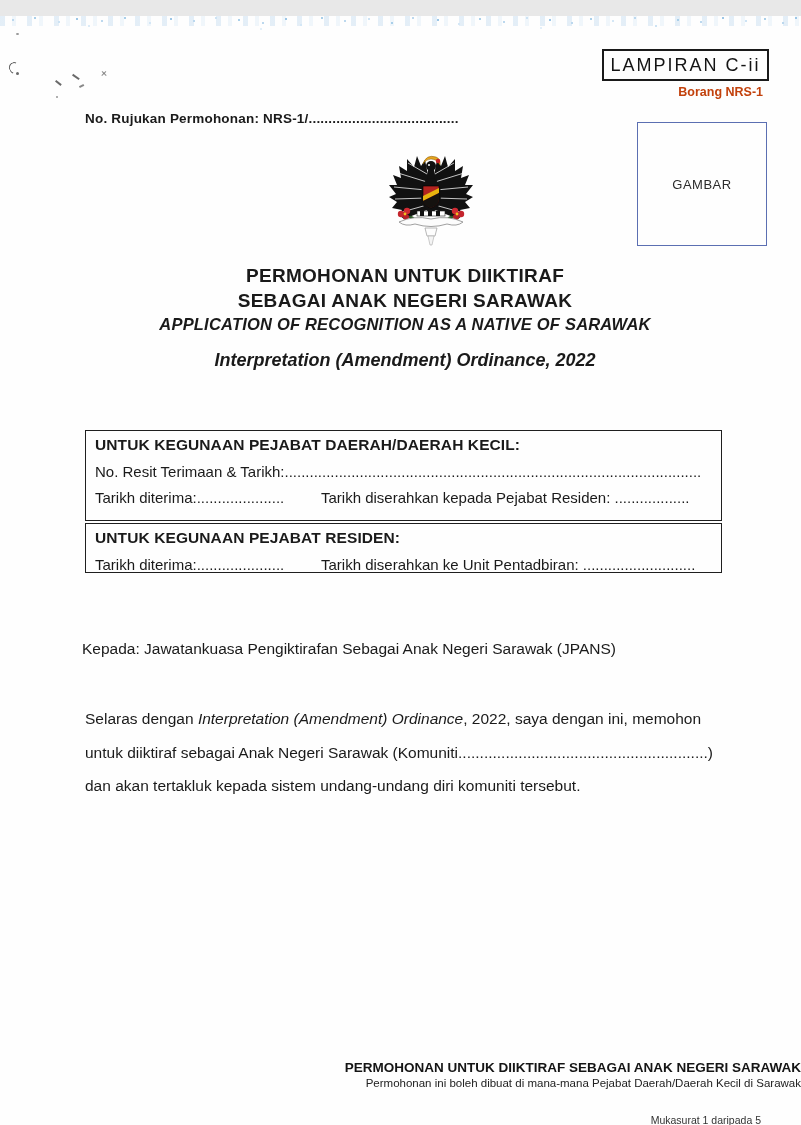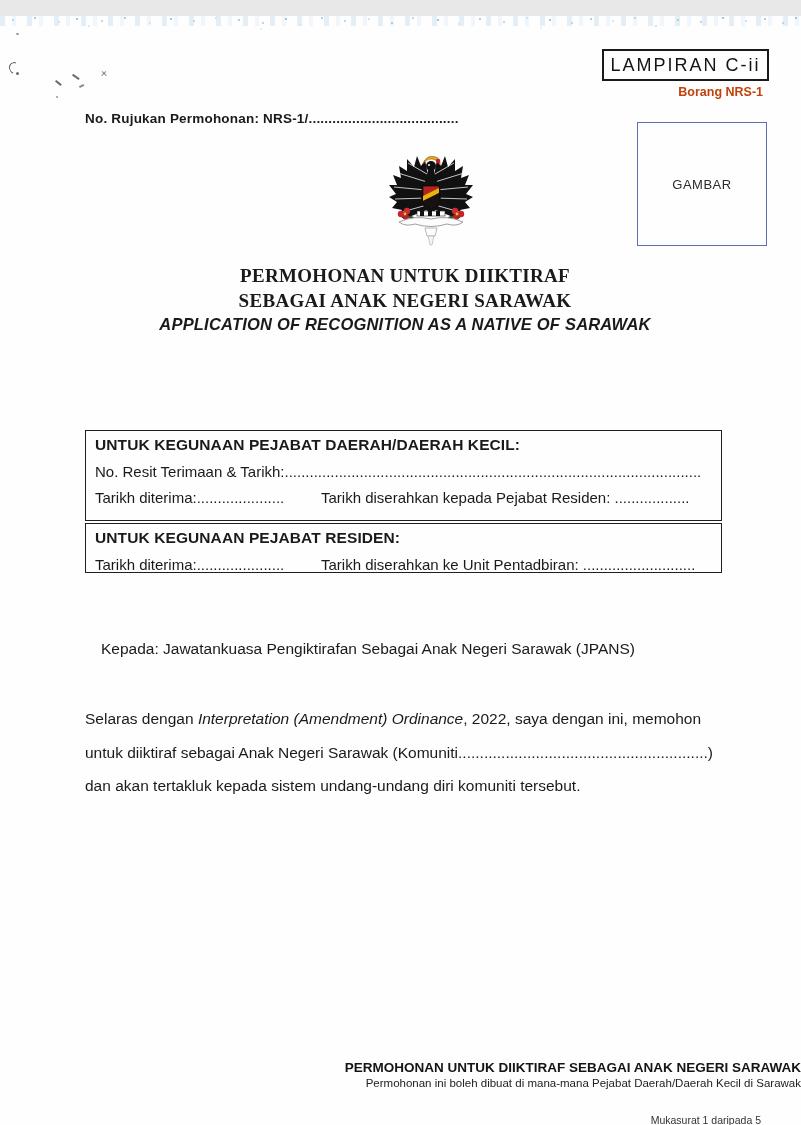--- a/index.html
+++ b/index.html
@@ -74,40 +74,40 @@
   }
   .gambar-box {
     position:absolute; left:637px; top:106px; width:128px; height:122px;
     border:1.5px solid #5b6fb2; display:flex; align-items:center; justify-content:center;
     font-size:13px; color:#2c2c2c; letter-spacing:0.5px;
   }
   .emblem { position:absolute; left:386px; top:136px; width:90px; height:100px; }
 
   
   .title-block { position:absolute; left:85px; top:247px; width:640px; text-align:center; }
-  .title-main { font-size:19px; font-weight:bold; line-height:25px; letter-spacing:0.3px;font-family:Liberation Serif, serif; }
+  .title-main { font-size:19px; font-weight:bold; line-height:25px; letter-spacing:0.3px; }
   .title-en { font-size:16.5px; font-weight:bold; font-style:italic; margin-top:2px; letter-spacing:0.2px; }
   .ordinance {
     position:absolute; left:85px; top:334px; width:640px; text-align:center;
     font-size:18px; font-weight:bold; font-style:italic;
   }
 
   
   .obox {
     position:absolute; left:85px; width:637px; box-sizing:border-box;
     border:1.5px solid #1f1f1f; padding:5px 19px 0 9px; overflow:hidden; background:transparent;
   }
   .obox1 { top:414px; height:91px; }
   .obox2 { top:507px; height:50px; }
   .obox .hdr { font-weight:bold; font-size:15.5px; letter-spacing:0.1px; }
   .obox .row { font-size:15px; margin-top:9px; white-space:nowrap; }
   .obox .cell-a { display:inline-block; width:226px; }
 
   
-  .kepada { position:absolute; left:101px; top:624px; font-size:15.5px; white-space:nowrap; }
+  .kepada { position:absolute; left:82px; top:624px; font-size:15.5px; white-space:nowrap; }
   .para { position:absolute; left:85px; top:686px; width:648px; font-size:15.5px; line-height:33.5px; }
   .para .ln { white-space:nowrap; }
 
   
   .footer { position:absolute; left:55px; right:0; top:1044px; text-align:right; }
   .footer-1 { font-weight:bold; font-size:13.5px; color:#141414; }
   .footer-2 { font-size:11.5px; margin-top:2px; color:#222; }
   .pagenum { position:absolute; right:40px; top:1098px; font-size:10.5px; color:#333; }
 </style>
 </head>
@@ -174,20 +174,21 @@
     <path d="M13 70 Q28 63 45 67 Q62 63 77 70 Q71 75 61 72 Q45 77 29 72 Q19 75 13 70 Z" fill="#fcfcfc" stroke="#888" stroke-width="0.8"></path>
     <path d="M39 76 L51 76 L49 84 L41 84 Z" fill="#fdfdfd" stroke="#999" stroke-width="0.7"></path>
     <path d="M42 84 L48 84 L46 93 L44 93 Z" fill="#f4f4f4" stroke="#aaa" stroke-width="0.6"></path>
   </svg>
 
   <div class="title-block">
     <div class="title-main">PERMOHONAN UNTUK DIIKTIRAF</div>
     <div class="title-main">SEBAGAI ANAK NEGERI SARAWAK</div>
     <div class="title-en">APPLICATION OF RECOGNITION AS A NATIVE OF SARAWAK</div>
   </div>
+  <div class="ordinance">Interpretation (Amendment) Ordinance, 2022</div>
 
   <div class="obox obox1">
     <div class="hdr">UNTUK KEGUNAAN PEJABAT DAERAH/DAERAH KECIL:</div>
     <div class="row">No. Resit Terimaan &amp; Tarikh:....................................................................................................</div>
     <div class="row">
       <span class="cell-a">Tarikh diterima:.....................</span><span>Tarikh diserahkan kepada Pejabat Residen: ..................</span>
     </div>
   </div>
 
   <div class="obox obox2">

